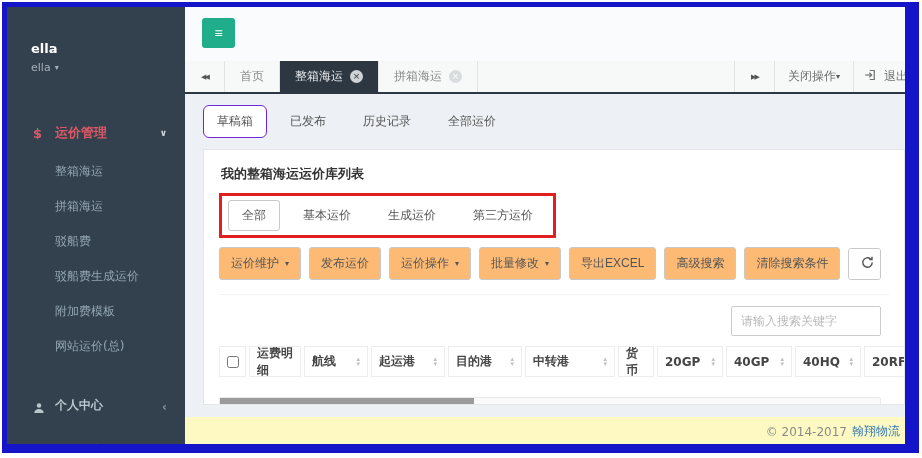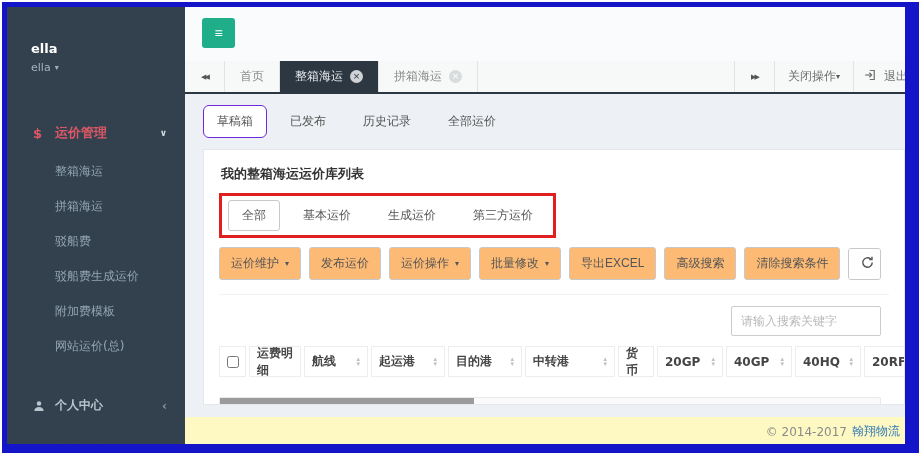--- a/index.html
+++ b/index.html
@@ -18,21 +18,21 @@
   .user-sub { color:#a4b1bb; font-size:11px; margin-top:5px; display:flex; align-items:center; gap:4px; cursor:pointer; }
   .user-sub .caret { font-size:8px; color:#a4b1bb; }
   .menu { padding-top:24px; }
   .mi-header { display:flex; align-items:center; padding:10px 18px 10px 26px; color:#dd5866; font-weight:bold; font-size:13px; cursor:pointer; }
   .mi-header .ic { width:18px; font-weight:bold; }
   .mi-header .lbl { flex:1; padding-left:4px; }
   .mi-header .chev { color:#cfd8dd; font-size:9px; }
   .submenu { padding:2px 0 6px 0; }
   .smi { padding:9px 0 9px 48px; color:#93a6b0; font-size:12px; cursor:pointer; }
   .mi { display:flex; align-items:center; padding:11px 18px 11px 26px; color:#b8c7ce; font-weight:bold; font-size:12px; cursor:pointer; }
-  .mi.first { margin-top:16px; }
+  .mi.first { margin-top:16px;align-items:flex-end; }
   .mi.gap { margin-top:6px; }
   .mi .ic { width:18px; display:flex; align-items:center; }
   .mi .lbl { flex:1; padding-left:4px; }
   .mi .chev { color:#8494a0; font-size:12px; }
   .info-i { font-weight:bold; font-style:italic; font-size:12px; }
 
   
   .main { flex:1; display:flex; flex-direction:column; min-width:0; }
   .header { height:54px; flex:none; background:#fafbfc; padding:11px 0 0 17px; }
   .hbtn { width:33px; height:30px; background:#1fae89; border:none; border-radius:3px; color:#fff;

